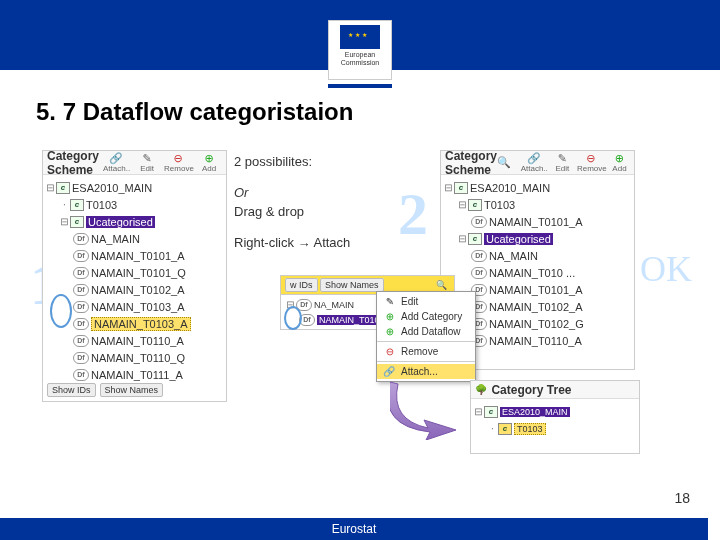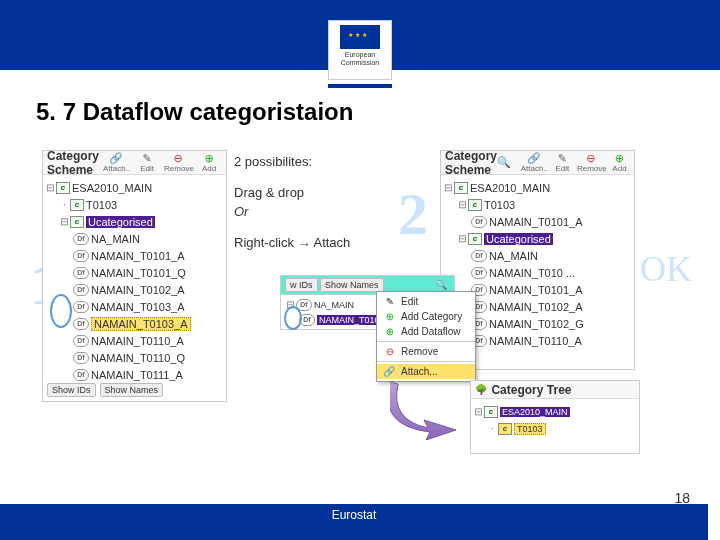--- a/index.html
+++ b/index.html
@@ -31,60 +31,60 @@
   .indent1{margin-left:14px;}
   .indent2{margin-left:28px;}
   .ic-c{display:inline-block;width:14px;height:12px;border:1px solid #888;background:#efe;color:#253;font-size:8px;font-weight:bold;font-style:italic;text-align:center;line-height:10px;margin-right:2px;}
   .ic-df{display:inline-block;width:16px;height:12px;border:1px solid #999;border-radius:6px;background:#fff;font-size:7px;font-weight:bold;text-align:center;line-height:10px;margin-right:2px;color:#666;}
   .sel-blue{background:#4c1d95;color:#fff;padding:0 2px;}
   .sel-yellow{background:#ffe26b;padding:0 2px;border:1px dotted #a80;}
   .btns-row{position:absolute;bottom:4px;left:4px;display:flex;gap:4px;text-align:right;}
   .mini-btn{font-size:9px;border:1px solid #bbb;background:#eee;padding:1px 4px;border-radius:2px;}
   
   .ctx-area{position:absolute;top:275px;left:280px;width:175px;height:130px;}
-  .ctx-hdr{height:20px;background:#5eead4;border:1px solid #ccc;display:flex;align-items:center;font-size:9px;}
+  .ctx-hdr{height:20px;background:#fde047;border:1px solid #ccc;display:flex;align-items:center;font-size:9px;}
   .ctx-hdr .sp{flex:1;padding-left:4px;}
   .ctx-tree{border:1px solid #ccc;border-top:none;padding:2px 4px;}
   .ctx-tree .tree-row{height:15px;font-size:9px;}
   .menu{position:absolute;top:16px;left:96px;width:100px;background:#fff;border:1px solid #999;box-shadow:2px 2px 4px rgba(0,0,0,.25);padding:2px 0;}
   .menu-item{display:flex;align-items:center;padding:2px 6px;font-size:10px;}
   .menu-item .mi{width:14px;text-align:center;margin-right:4px;font-size:10px;}
   .menu-item.hl{background:#ffe26b;}
   .menu-sep{height:1px;background:#ccc;margin:2px 0;}
   
   .mini-panel{position:absolute;top:380px;left:470px;width:170px;height:74px;border:1px solid #ccc;background:#fff;}
   .mini-panel .panel-hdr{height:18px;font-size:10px;}
   
   .arrow{position:absolute;top:380px;left:390px;width:70px;height:60px;}
   .arrow svg{width:100%;height:100%;}
   
   .oval{position:absolute;border:2px solid #5a9ad8;border-radius:50%;}
   .oval1{top:294px;left:50px;width:22px;height:34px;}
   .oval2{top:306px;left:284px;width:18px;height:24px;}
   
   .page-num{position:absolute;bottom:34px;right:30px;font-size:14px;}
-  .footer-bar{position:absolute;bottom:0;left:0;right:12px;height:36px;background:#003399;color:#fff;text-align:center;line-height:22px;font-size:12px;}
+  .footer-bar{position:absolute;bottom:0;left:0;right:12px;height:22px;background:#003399;color:#fff;text-align:center;line-height:22px;font-size:12px;}
 </style>
 </head>
 <body>
 
 <div class="header-bar"></div>
 <div class="logo-box">
   <div class="logo-flag"></div>
   <div style="font-size:7px;line-height:8px;">European<br>Commission</div>
 </div>
 <div class="logo-underline"></div>
 
 <div class="title">5. 7 Dataflow categoristaion</div>
 
 <div class="text-block">
   <div>2 possibilites:</div>
   <div style="height:8px;"></div>
+  <div style="font-style:italic;">Or</div>
   <div>Drag &amp; drop</div>
-  <div style="font-style:italic;">Or</div>
   <div style="height:8px;"></div>
   <div>Right-click → Attach</div>
 </div>
 
 <div class="big-num big1">1</div>
 <div class="big-num big2">2</div>
 <div class="big-ok">OK</div>
 
 <div class="panel panel-l">
   <div class="panel-hdr">

